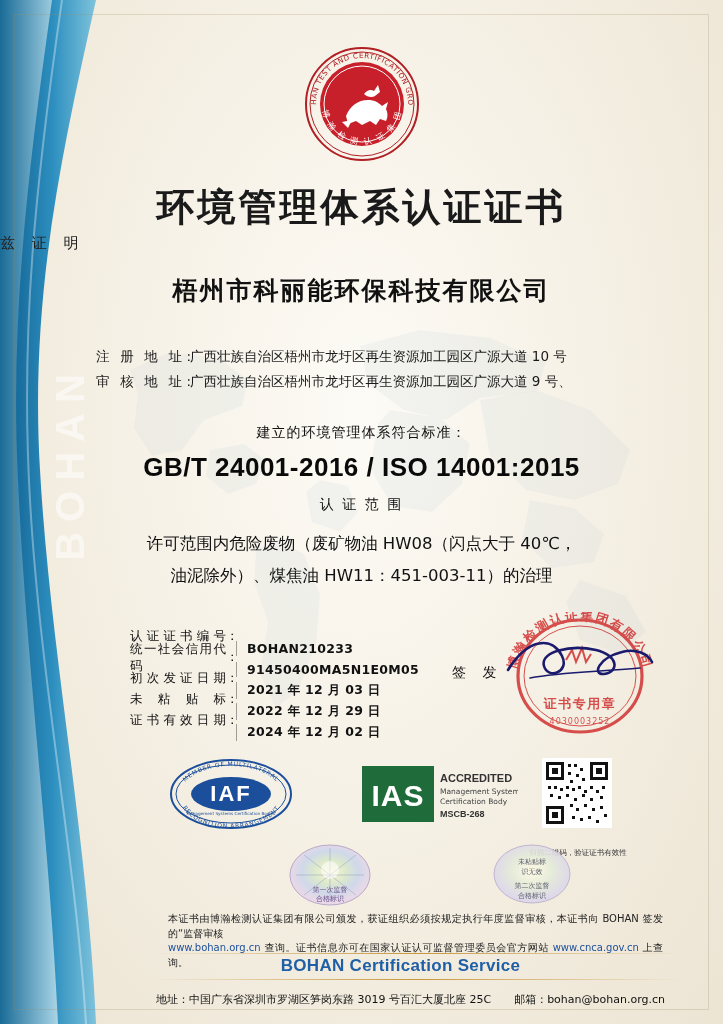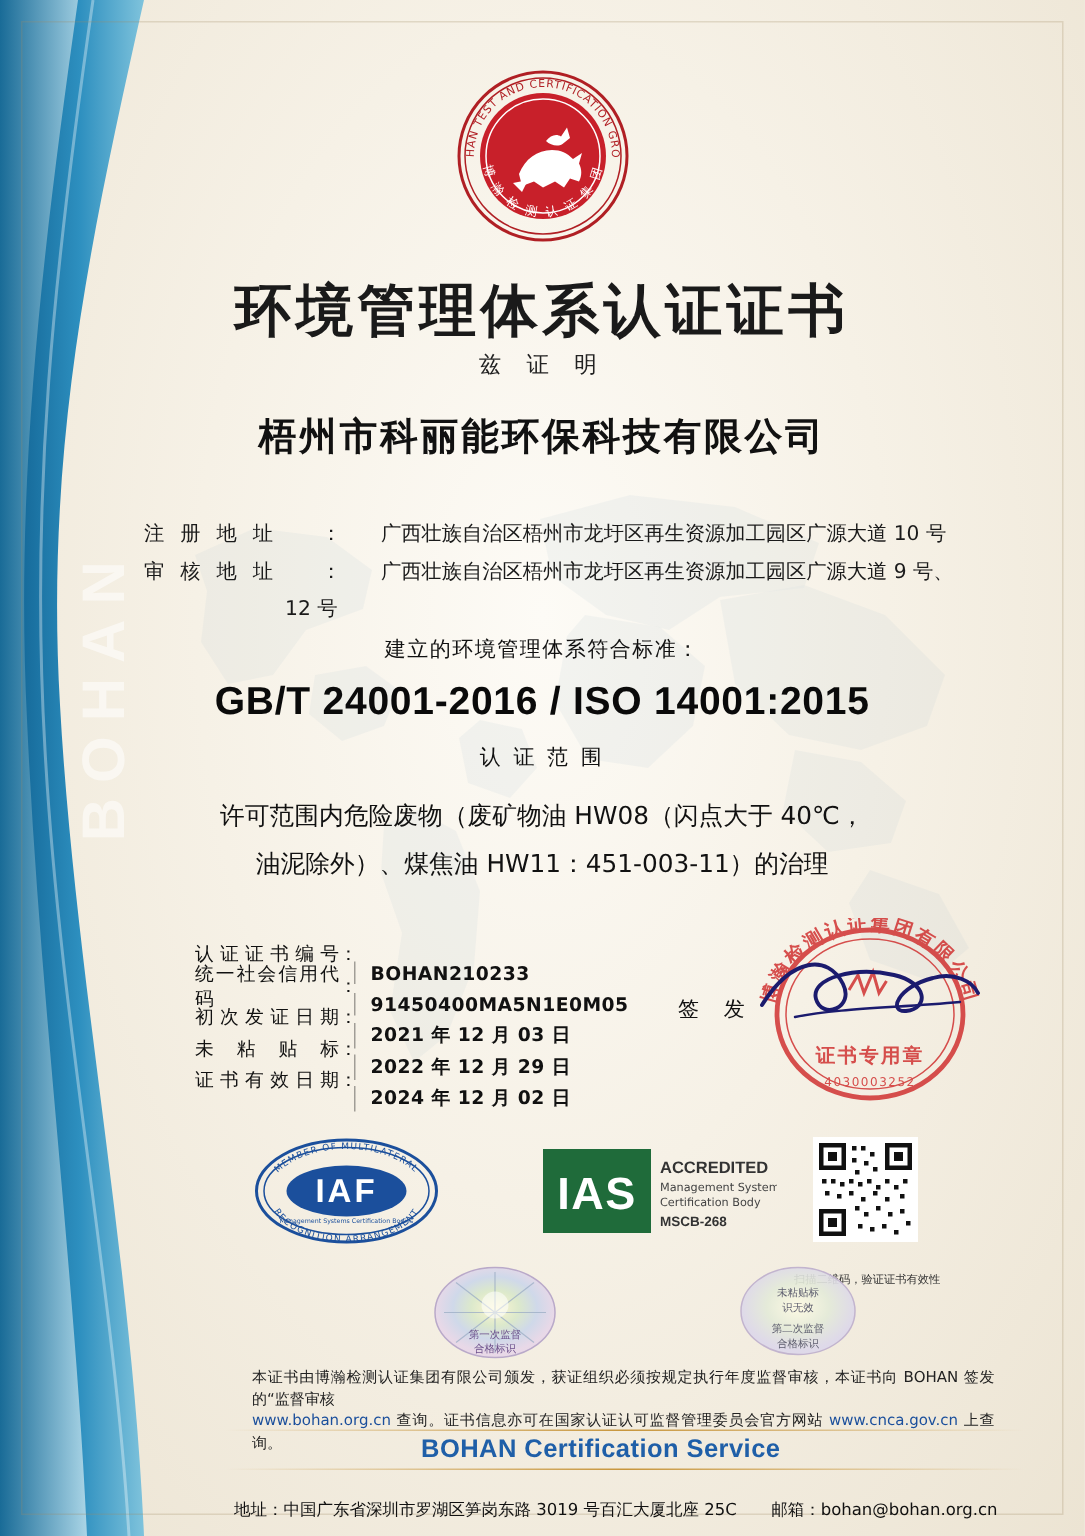--- a/index.html
+++ b/index.html
@@ -49,34 +49,34 @@
   }
   .title{
     position:absolute;left:0;right:0;top:182px;
     text-align:center;
     font-family:"DejaVu Sans", sans-serif;
     font-size:38px;font-weight:bold;letter-spacing:3px;
     color:#1a1a1a;
   }
   .subtitle{
     position:absolute;left:0;right:0;top:234px;
-    text-align:center;font-size:15px;letter-spacing:6px;color:#222;
+    text-align:left;font-size:15px;letter-spacing:6px;color:#222;
     font-family:"DejaVu Sans", sans-serif;
   }
   .company{
     position:absolute;left:0;right:0;top:274px;
     text-align:center;font-size:25px;font-weight:bold;letter-spacing:2px;color:#111;
     font-family:Liberation Mono, monospace;
   }
   .addr-block{
     position:absolute;left:96px;right:60px;top:344px;
     font-family:"DejaVu Sans", sans-serif;
     font-size:13.5px;color:#1a1a1a;line-height:25px;
   }
-  .addr-row{display:flex;gap:32px;}
+  .addr-row{display:flex;}
   .addr-label{width:86px;flex:none;text-align:justify;text-align-last:justify;}
   .addr-colon{width:8px;flex:none;}
   .addr-val{flex:1;}
   .addr-val2{margin-left:94px;}
   .std-head{
     position:absolute;left:0;right:0;top:424px;
     text-align:center;font-size:14px;color:#111;letter-spacing:1px;
     font-family:"DejaVu Sans", sans-serif;
   }
   .standard{
@@ -145,21 +145,21 @@
   .rule{
     position:absolute;left:150px;right:40px;top:953px;height:1px;
     background:linear-gradient(to right, rgba(200,150,60,0), #c8963c, rgba(200,150,60,0));
   }
   .rule2{
     position:absolute;left:150px;right:40px;top:979px;height:1px;
     background:linear-gradient(to right, rgba(200,150,60,0), #c8963c, rgba(200,150,60,0));
   }
   .bottombar{
     position:absolute;left:96px;right:18px;top:984px;height:30px;
-    display:flex;align-items:flex-end;justify-content:space-between;
+    display:flex;align-items:center;justify-content:space-between;
     padding:0 40px 0 60px;box-sizing:border-box;
     font-size:11px;color:#111;font-family:"DejaVu Sans", sans-serif;
   }
   .bottombar .email{color:#111;}
 </style>
 </head>
 <body>
 
 <div class="cert">
 
@@ -228,21 +228,20 @@
     <div class="addr-row">
       <span class="addr-label">注册地址</span>
       <span class="addr-colon">：</span>
       <span class="addr-val">广西壮族自治区梧州市龙圩区再生资源加工园区广源大道 10 号</span>
     </div>
     <div class="addr-row">
       <span class="addr-label">审核地址</span>
       <span class="addr-colon">：</span>
       <span class="addr-val">广西壮族自治区梧州市龙圩区再生资源加工园区广源大道 9 号、</span>
     </div>
-    <div class="addr-val2">12 号</div>
   </div>
 
   <div class="std-head">建立的环境管理体系符合标准：</div>
   <div class="standard">GB/T 24001-2016 / ISO 14001:2015</div>
   <div class="scope-head">认 证 范 围</div>
   <div class="scope-body">
     <div>许可范围内危险废物（废矿物油 HW08（闪点大于 40℃，</div>
     <div>油泥除外）、煤焦油 HW11：451-003-11）的治理</div>
   </div>
 

